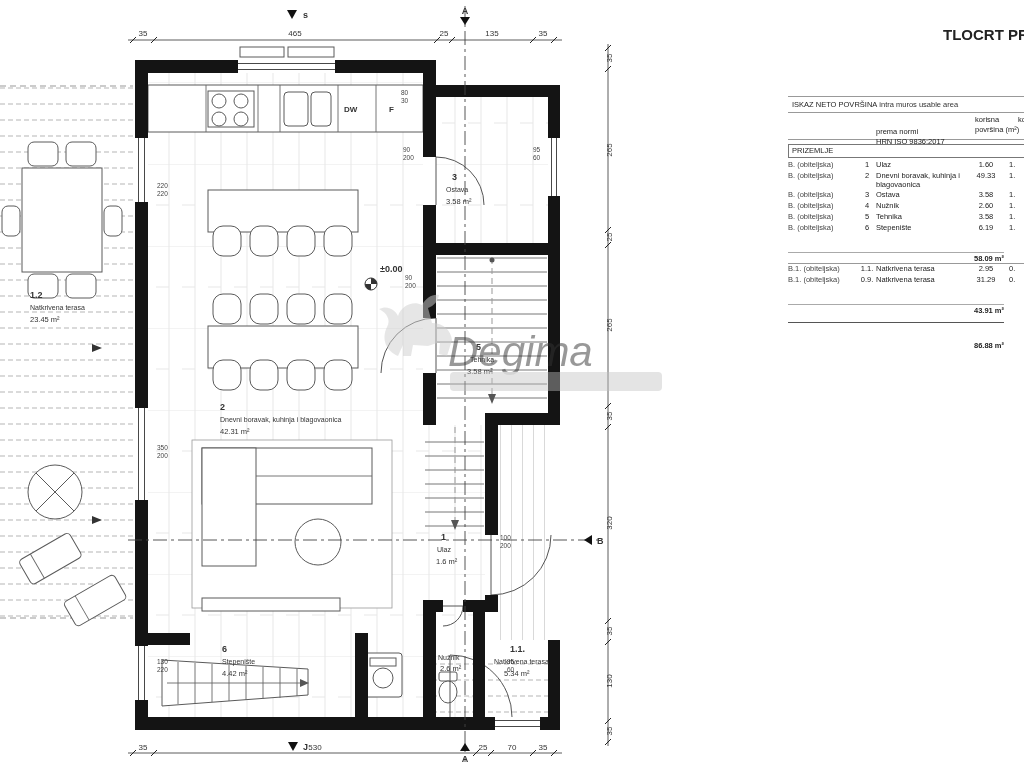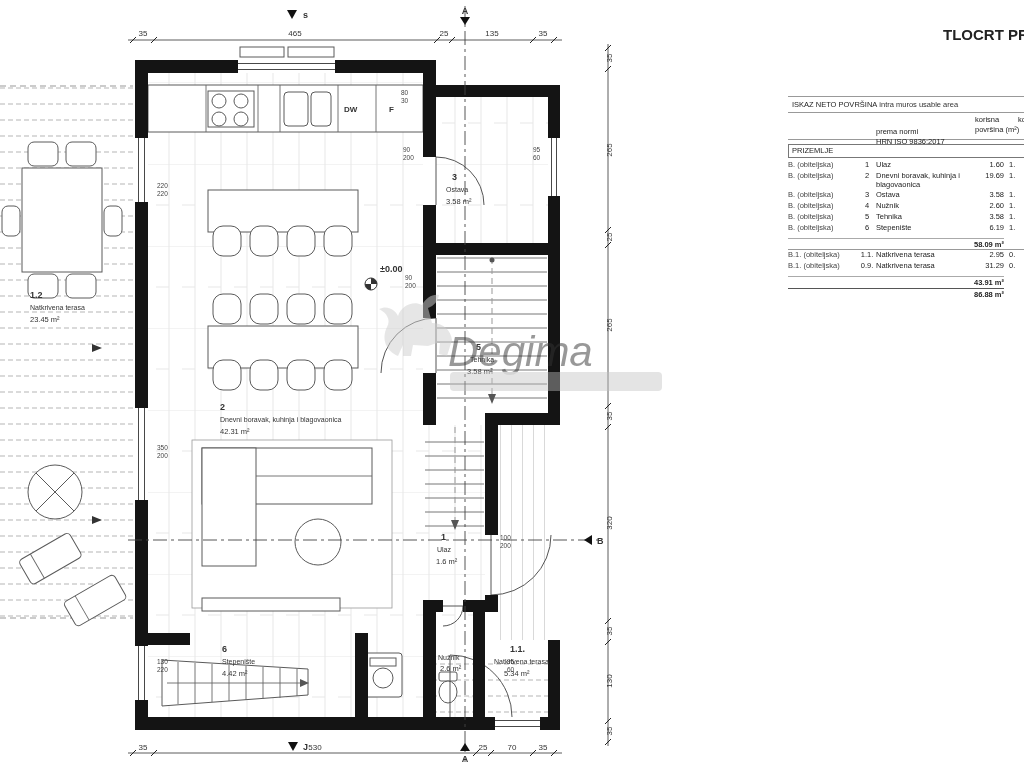--- a/index.html
+++ b/index.html
@@ -28,25 +28,25 @@
   .t-head{border-top:1px solid #999;border-bottom:1px solid #999;padding:3px 0 3px 4px;display:flex;}
   .t-head-en{margin-left:2px;color:#333;}
   .t-cols{position:relative;height:26px;border-bottom:1px solid #999;}
   .c-norm{position:absolute;left:88px;top:2px;width:80px;margin-top:12px;}
   .c-area{position:absolute;left:187px;top:2px;width:56px;}
   .c-coef{position:absolute;left:230px;top:2px;white-space:nowrap;}
   .t-section{border:1px solid #777;width:230px;padding:1px 3px;margin-top:4px;}
   .tr{display:grid;grid-template-columns:70px 18px 92px 36px 24px;min-height:11px;align-items:start;}
   .tr .c1{color:#444;}
   .tr .c2{text-align:center;}
-  .tr .c4{text-align:right;}
+  .tr .c4{text-align:center;}
   .tr .c5{padding-left:5px;}
   .bt{border-top:1px solid #999;}
-  .subtot{width:216px;text-align:right;font-weight:bold;border-top:1px solid #aaa;padding-top:1px;margin-top:4px;}
-  .grand{width:216px;text-align:right;font-weight:bold;border-top:1.5px solid #555;padding-top:1px;margin-top:1px;}
+  .subtot{width:216px;text-align:right;font-weight:bold;border-top:1px solid #aaa;padding-top:1px;margin-top:18px;}
+  .grand{width:216px;text-align:right;font-weight:bold;border-top:1.5px solid #555;padding-top:18px;margin-top:7px;}
   .t-grid{margin-top:2px;}
 </style>
 </head>
 <body>
 
 <svg width="1024" height="768" viewBox="0 0 1024 768">
   <defs>
     <pattern id="hatchH" width="8" height="16" patternUnits="userSpaceOnUse">
       <line x1="0" y1="8" x2="8" y2="8" stroke="#b5b5b5" stroke-width="1" stroke-dasharray="5 3"></line>
     </pattern>
@@ -372,21 +372,21 @@
         <span class="c1">B. (obiteljska)</span>
         <span class="c2">1</span>
         <span class="c3">Ulaz</span>
         <span class="c4">1.60</span>
         <span class="c5">1.</span>
       </div>
     <div class="tr">
         <span class="c1">B. (obiteljska)</span>
         <span class="c2">2</span>
         <span class="c3">Dnevni boravak, kuhinja i blagovaonica</span>
-        <span class="c4">19.69</span>
+        <span class="c4">49.33</span>
         <span class="c5">1.</span>
       </div>
     <div class="tr">
         <span class="c1">B. (obiteljska)</span>
         <span class="c2">3</span>
         <span class="c3">Ostava</span>
         <span class="c4">3.58</span>
         <span class="c5">1.</span>
       </div>
     <div class="tr">

